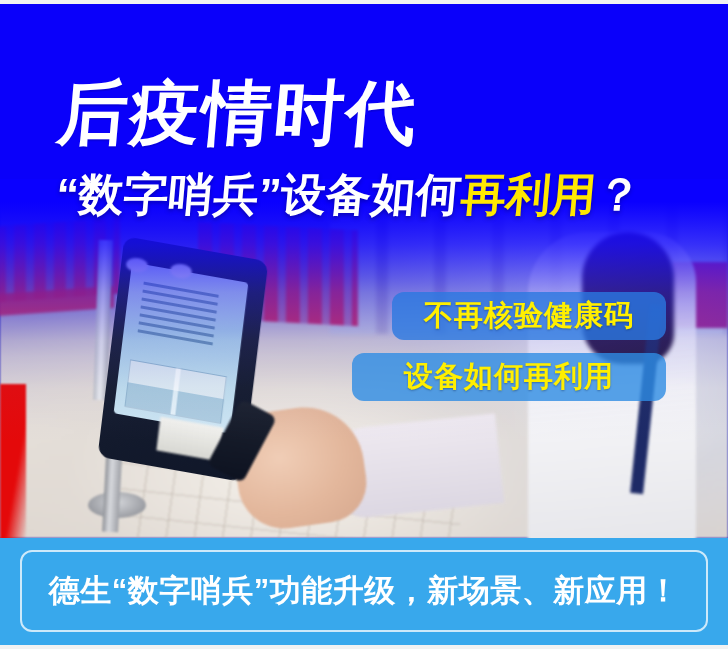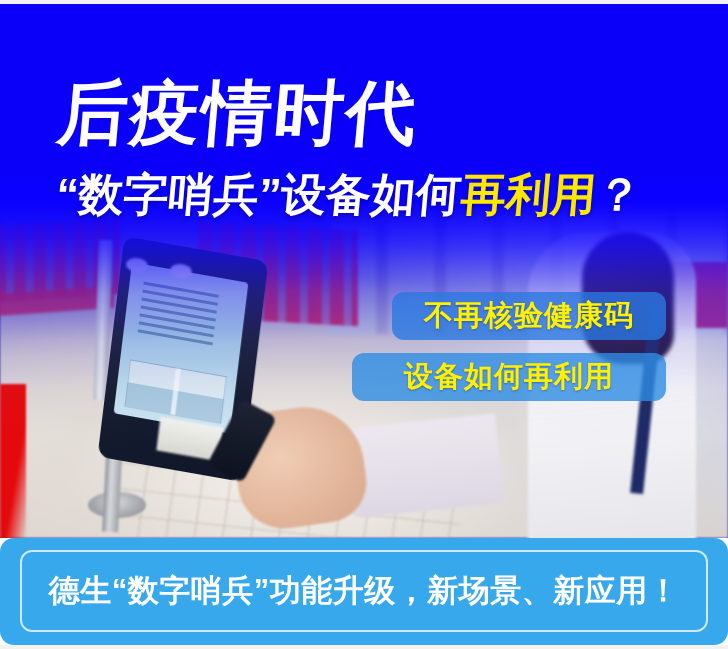--- a/index.html
+++ b/index.html
@@ -372,21 +372,20 @@
     text-shadow: 0 1px 2px rgba(0,20,60,0.35);
   }
 
   
   .banner {
     position: absolute;
     left: 0; top: 538px;
     width: 728px; height: 107px;
     background: #38a8ec;
     z-index: 30;
-    border-radius: 14px;
   }
   .banner-inner {
     position: absolute;
     left: 20px; top: 12px;
     width: 688px; height: 82px;
     border: 2px solid rgba(255,255,255,0.75);
     border-radius: 12px;
     display: flex;
     align-items: center;
     justify-content: center;

